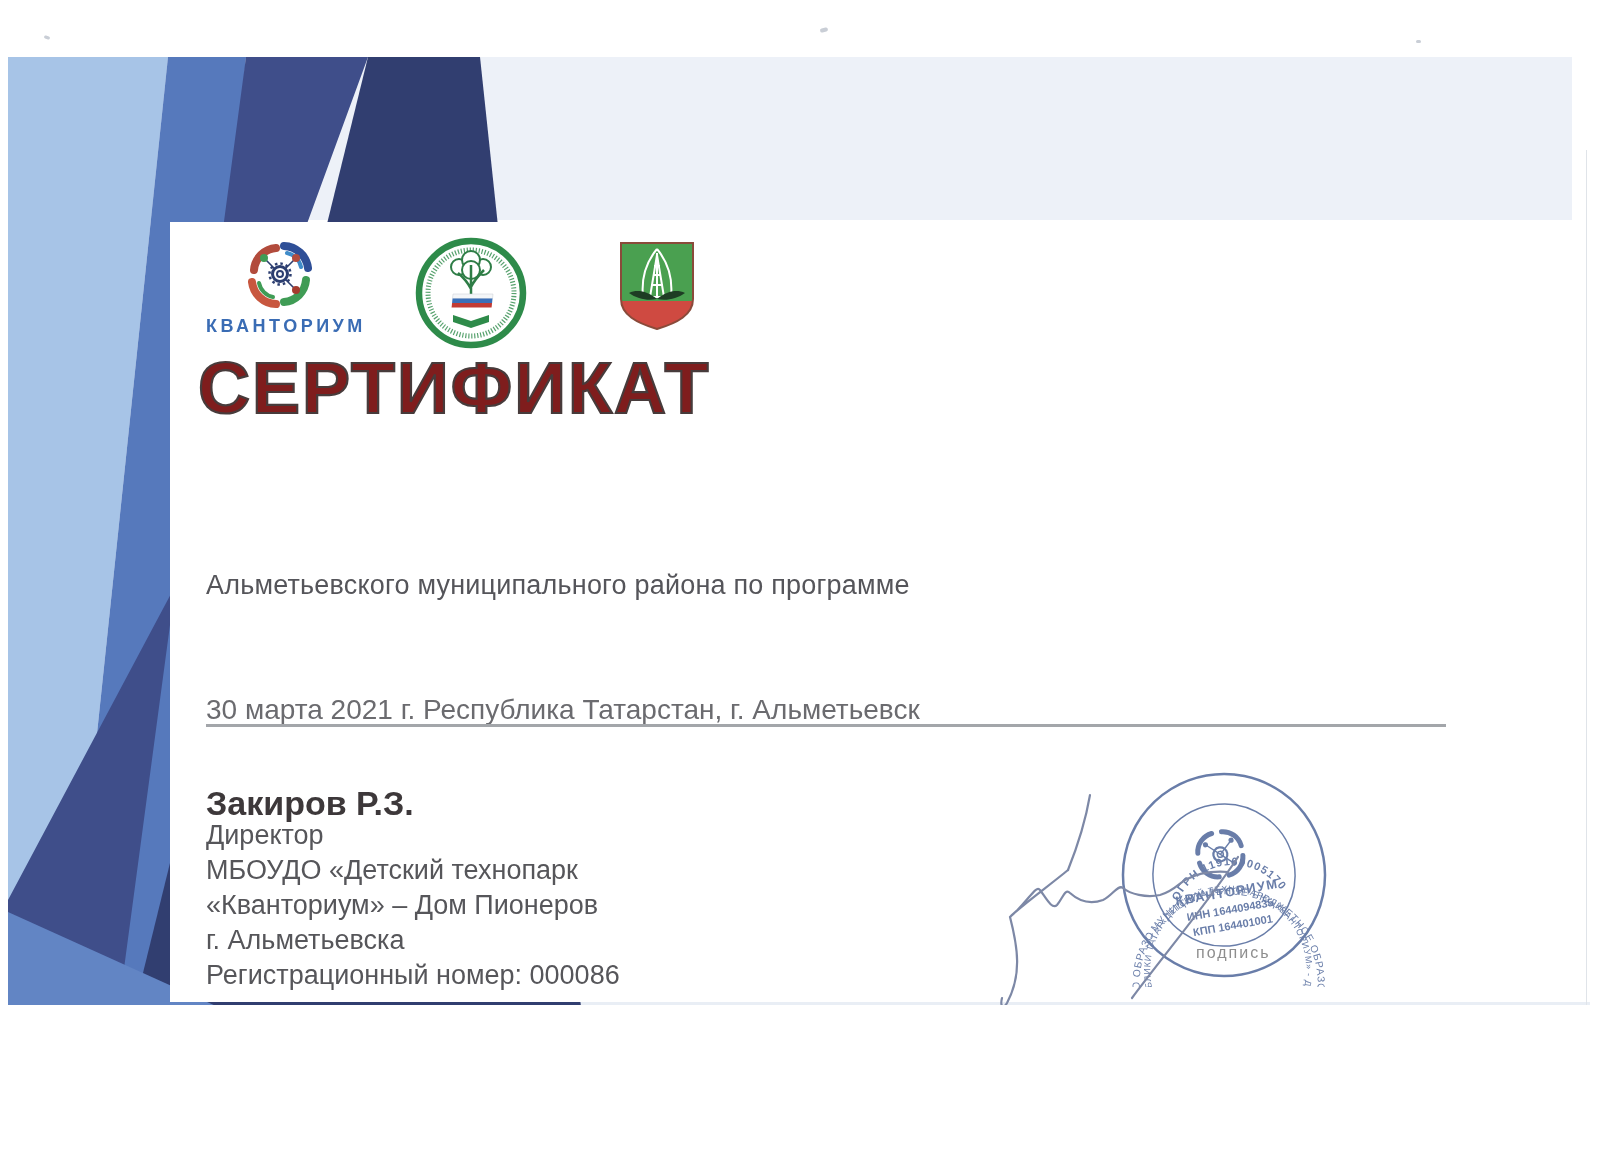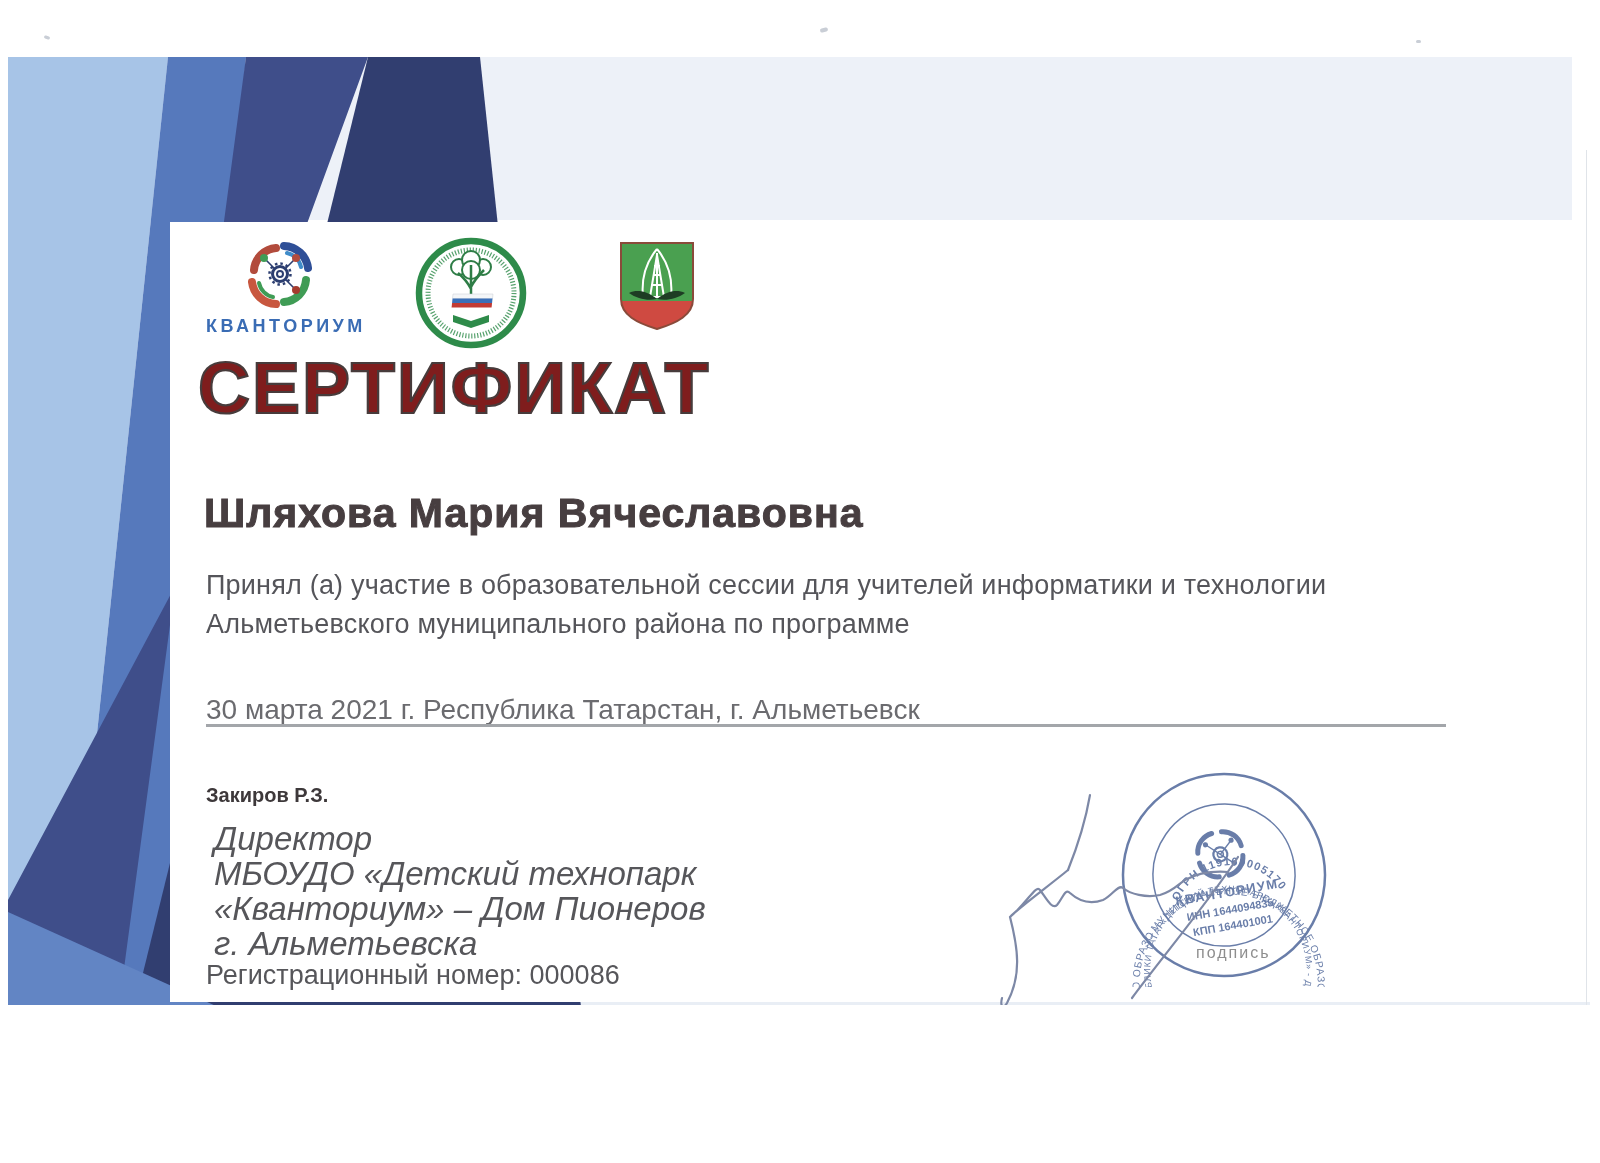--- a/index.html
+++ b/index.html
@@ -10,22 +10,22 @@
   .kv-wordmark{position:absolute;left:206px;top:316px;font-size:18px;font-weight:bold;
         letter-spacing:3.5px;color:#3a6cb4;}
   .title{position:absolute;left:198px;top:352px;font-size:72px;font-weight:700;
         letter-spacing:2px;color:#7f1d1d;-webkit-text-stroke:2.2px #473b3b;line-height:1;}
   .intro{position:absolute;left:206px;top:450px;font-size:27px;color:#55555a;letter-spacing:.3px;}
   .name{position:absolute;left:204px;top:490px;font-size:41px;font-weight:700;color:#473e40;
         -webkit-text-stroke:1px #473e40;letter-spacing:1px;}
   .para{position:absolute;left:206px;top:566px;font-size:27px;color:#55555a;line-height:39px;letter-spacing:.2px;}
   .date{position:absolute;left:206px;top:694px;font-size:28px;color:#6b6b6f;}
   .rule{position:absolute;left:206px;top:724px;width:1240px;height:3px;background:#a3a6aa;}
-  .sig-name{position:absolute;left:206px;top:784px;font-size:20px;font-weight:700;color:#3d383a;}
-  .sig-line{position:absolute;left:214px;font-size:33px;color:#56565a;font-style:italic;}
+  .sig-name{position:absolute;left:206px;top:784px;font-size:34px;font-weight:700;color:#3d383a;}
+  .sig-line{position:absolute;left:206px;font-size:27px;color:#56565a;}
   .sig-l1{top:820px}.sig-l2{top:855px}.sig-l3{top:890px}.sig-l4{top:925px}
   .reg{position:absolute;left:206px;top:960px;font-size:27px;color:#56565a;}
   .podpis{position:absolute;left:1196px;top:918px;font-size:16px;color:#8e8e8e;letter-spacing:2px;margin-top:26px;}
   .speck{position:absolute;background:#c9ced6;border-radius:2px;}
   .edge-line{position:absolute;left:1586px;top:150px;width:1px;height:1000px;background:#e0e4e9;}
   svg text{font-family:"Liberation Sans",sans-serif;}
 </style>
 </head>
 <body>
 
@@ -97,24 +97,22 @@
     <path d="M4,4 H76 V60 C76,76 60,84 40,90 C20,84 4,76 4,60 Z" fill="none" stroke="#8a4a3a" stroke-width="2"></path>
     <g fill="none" stroke="#ffffff" stroke-width="2">
       <path d="M40,10 C30,22 24,38 26,58 M40,10 C50,22 56,38 54,58"></path>
       <path d="M40,14 L40,58 M33,58 L40,16 M47,58 L40,16 M34,46 H46 M36,36 H44 M37,27 H43 M28,58 H52"></path>
     </g>
     <path d="M40,60 C30,52 20,50 12,54 C20,60 31,62 40,60 Z" fill="#1e3d24"></path>
     <path d="M40,60 C50,52 60,50 68,54 C60,60 49,62 40,60 Z" fill="#1e3d24"></path>
   </svg>
 
   <div class="title">СЕРТИФИКАТ</div>
-  <div class="name">Шляхова Мария Вячеславовна</div>
 
   <div class="para">
-    <div>Принял (а) участие в образовательной сессии для учителей информатики и технологии</div>
     <div>Альметьевского муниципального района по программе</div>
   </div>
 
   <div class="date">30 марта 2021 г. Республика Татарстан, г. Альметьевск</div>
   <div class="rule"></div>
 
   <div class="sig-name">Закиров Р.З.</div>
   <div class="sig-line sig-l1">Директор</div>
   <div class="sig-line sig-l2">МБОУДО «Детский технопарк</div>
   <div class="sig-line sig-l3">«Кванториум» – Дом Пионеров</div>

